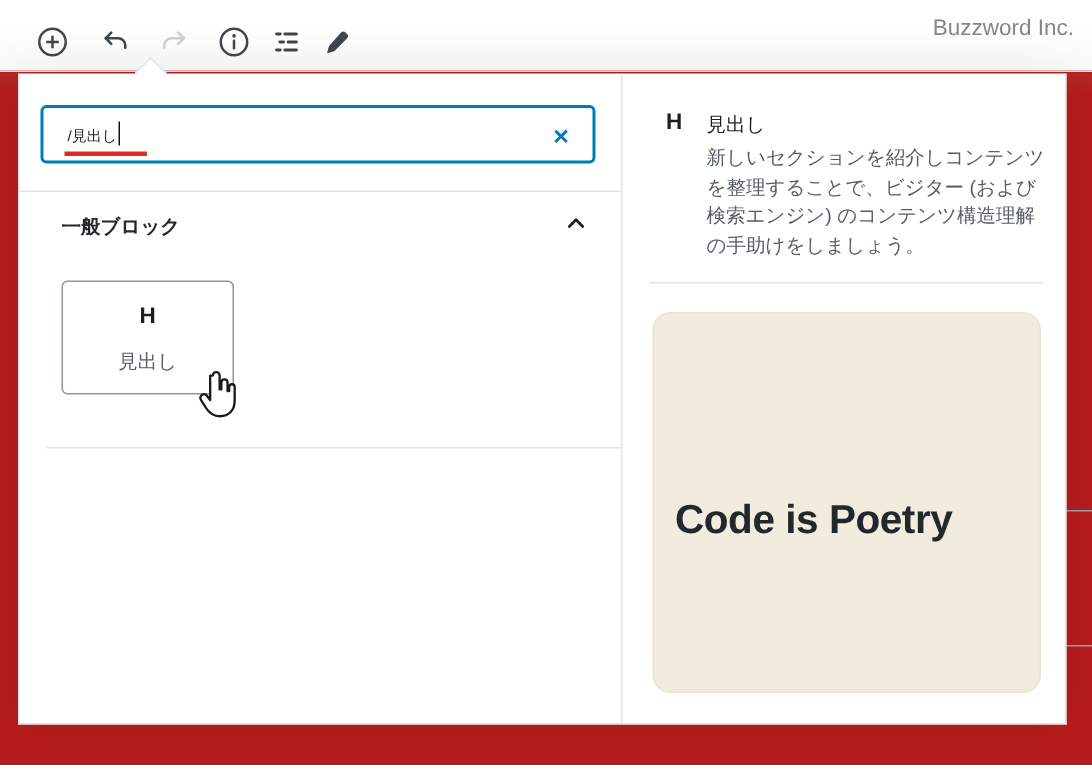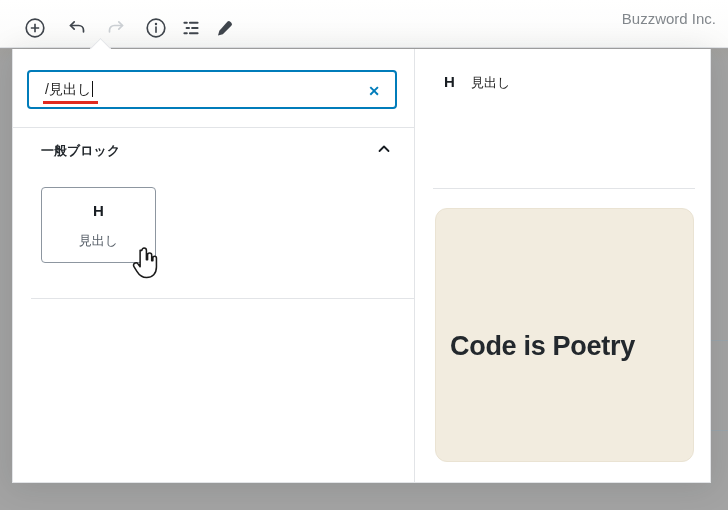--- a/index.html
+++ b/index.html
@@ -1,19 +1,19 @@
 <!DOCTYPE html>
 <html><head>
 <meta charset="utf-8">
 <style>
   * { margin:0; padding:0; box-sizing:border-box; }
   html,body { width:728px; height:510px; overflow:hidden; }
   body { font-family:"Liberation Sans","DejaVu Sans",sans-serif; }
 
-  .stage { position:relative; width:728px; height:510px; background:#a3a3a3; }
+  .stage { position:relative; width:728px; height:510px; background:#b91c1c; }
 
   
   .toolbar { position:absolute; left:0; top:0; width:728px; height:48px;
     background:linear-gradient(#ffffff,#fbfbfa); border-bottom:1px solid #e2e4e7; z-index:2; }
   .tb-btn { position:absolute; top:10px; width:36px; height:36px; display:flex;
     align-items:center; justify-content:center; background:none; border:none; cursor:pointer; }
   .tb-btn svg { display:block; }
   .company { position:absolute; right:12px; top:9px; font-size:15px; color:#82878c; line-height:20px; }
 
   
@@ -29,21 +29,21 @@
     box-shadow:0 3px 30px rgba(25,30,35,.12); z-index:3; }
   .popup-caret { position:absolute; left:80px; top:-8px; width:15px; height:15px;
     background:#fff; border-left:1px solid #e2e4e7; border-top:1px solid #e2e4e7;
     transform:rotate(45deg); }
 
   .col-divider { position:absolute; left:401px; top:0; width:1px; height:100%; background:#e2e4e7; }
 
   
   .search-box { position:absolute; left:14px; top:21px; width:370px; height:39px;
     border:2px solid #007cba; border-radius:4px; background:#fff; cursor:text; }
-  .search-text { position:absolute; left:16px; top:9px; font-size:14px; color:#1e1e1e; }
+  .search-text { position:absolute; left:16px; top:9px; font-size:10px; color:#1e1e1e; }
   .search-caret { display:inline-block; width:1px; height:16px; background:#111;
     vertical-align:-3px; margin-left:1px; }
   .spell-underline { position:absolute; left:14px; top:29px; width:55px; height:3px; background:#e02b20; }
   .clear-btn { position:absolute; right:10px; top:8px; width:22px; height:22px; border:none;
     background:none; color:#007cba; font-size:14px; font-weight:bold; cursor:pointer; line-height:22px; }
 
   .divider-h { position:absolute; height:1px; background:#e2e4e7; }
 
   .section-header { position:absolute; left:0; top:79px; width:401px; height:44px; cursor:pointer;
     background:none; border:none; text-align:left;padding-left:46px; }
@@ -162,20 +162,21 @@
       <span class="block-card-icon">H</span>
       <span class="block-card-label">見出し</span>
     </button>
 
     <div class="divider-h" style="left:18px; top:249px; width:383px"></div>
 
     <div class="col-divider"></div>
 
     <div class="info-icon">H</div>
     <div class="info-title">見出し</div>
+    <div class="info-desc">新しいセクションを紹介しコンテンツを整理することで、ビジター (および検索エンジン) のコンテンツ構造理解の手助けをしましょう。</div>
 
     <div class="divider-h" style="left:420px; top:139px; width:262px"></div>
 
     <div class="preview-box">
       <div class="preview-text">Code is Poetry</div>
     </div>
 
     <span class="hand-cursor">
       <svg width="32" height="36" viewBox="0 0 24 28">
         <path d="M9.6 3.4c0-1 .8-1.8 1.7-1.8 1 0 1.8.8 1.8 1.8v7.2h.9V7c0-.9.7-1.6 1.6-1.6.9 0 1.6.7 1.6 1.6v4.4h.9V9.3c0-.8.6-1.4 1.4-1.4.8 0 1.4.6 1.4 1.4v7.1c0 5-3.1 8.1-7.6 8.1-3.7 0-5.7-1.7-7.6-4.8l-2.3-3.7c-.6-.9-.3-2 .6-2.6.8-.5 1.9-.3 2.5.5l1.7 2.2V3.4z" fill="#ffffff" stroke="#1a1a1a" stroke-width="1.2" stroke-linejoin="round"></path>

